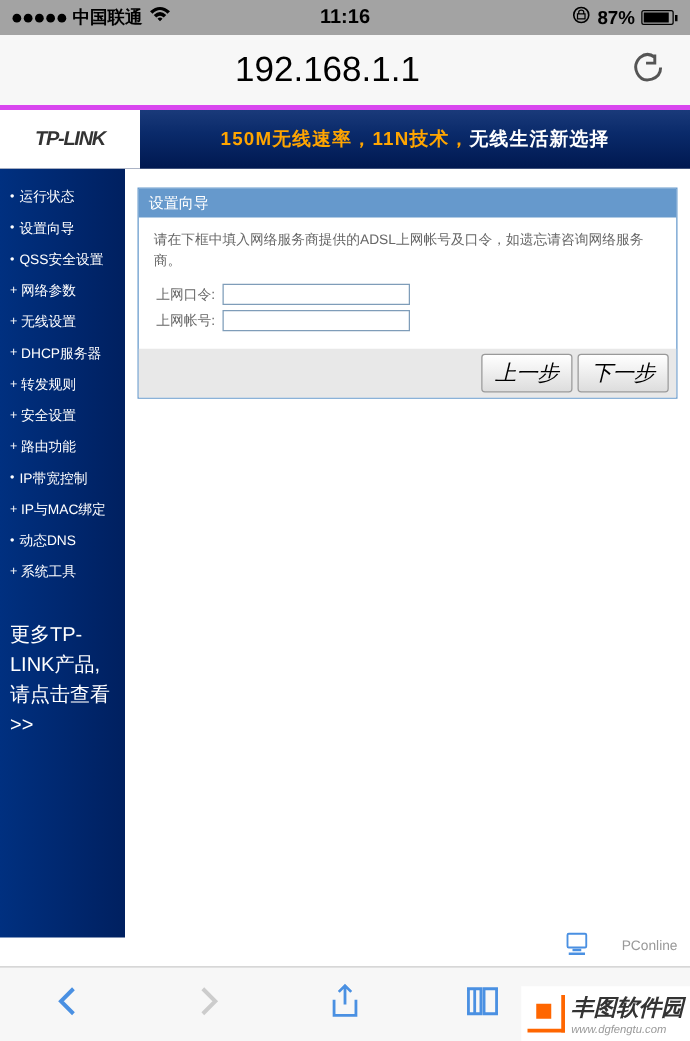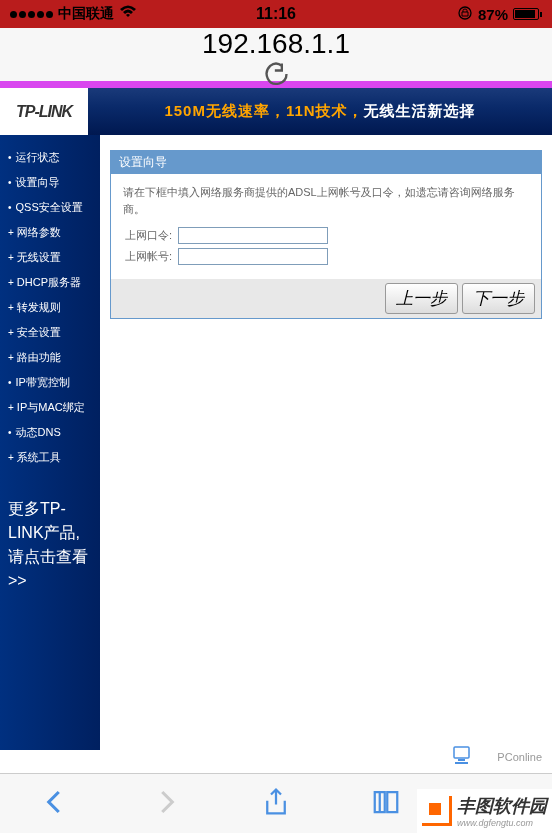--- a/index.html
+++ b/index.html
@@ -1,37 +1,37 @@
 <!DOCTYPE html>
 <html><head>
   <meta charset="utf-8">
   <style>
     * { margin: 0; padding: 0; box-sizing: border-box; }
     body { width: 552px; height: 833px; font-family: Arial, sans-serif; background: #fff; position: relative; overflow: hidden; }
     
-    .status-bar { height: 28px; background: #b91c1c; display: flex; align-items: center; padding: 0 10px; font-size: 14px; font-weight: 600; color: #000; }
+    .status-bar { height: 28px; background: #a3a3a3; display: flex; align-items: center; padding: 0 10px; font-size: 14px; font-weight: 600; color: #000; }
     .status-left { display: flex; align-items: center; gap: 5px; flex: 1; }
     .signal-dots { display: flex; gap: 2px; }
     .dot { width: 7px; height: 7px; border-radius: 50%; background: #000; }
     .carrier { font-size: 14px; }
     .wifi { font-size: 16px; }
     .status-center { flex: 1; text-align: center; font-size: 16px; font-weight: bold; }
     .status-right { flex: 1; display: flex; justify-content: flex-end; align-items: center; gap: 5px; font-size: 15px; }
     .battery { display: flex; align-items: center; }
     .battery-body { width: 26px; height: 12px; border: 1px solid #000; border-radius: 2px; position: relative; }
     .battery-fill { position: absolute; left: 1px; top: 1px; bottom: 1px; width: 85%; background: #000; }
     .battery-tip { width: 2px; height: 5px; background: #000; margin-left: 1px; }
     
-    .browser-bar { height: 60px; background: #f7f7f7; border-bottom: 7px solid #d946ef; display: flex; align-items: center; padding: 0 20px; flex-direction: column; }
+    .browser-bar { height: 60px; background: #f7f7f7; border-bottom: 4px solid #d946ef; display: flex; align-items: center; padding: 0 20px; }
     .url-text { flex: 1; text-align: center; font-size: 28px; color: #000; }
     .refresh-icon { width: 28px; height: 28px; }
     
     .router-page { position: relative; }
     .banner { height: 47px; background: linear-gradient(to bottom, #1a3a7a 0%, #0a2a6a 40%, #001850 100%); display: flex; align-items: center; position: relative; overflow: hidden; }
-    .logo-box { width: 88px; height: 100%; background: #fff; display: flex; align-items: center; justify-content: center; }
+    .logo-box { width: 112px; height: 100%; background: #fff; display: flex; align-items: center; justify-content: center; }
     .logo-text { font-size: 16px; font-weight: bold; font-style: italic; color: #333; letter-spacing: -1px; }
     .banner-text { flex: 1; text-align: center; font-size: 15px; font-weight: bold; letter-spacing: 1px; }
     .banner-orange { color: #ffa500; }
     .banner-white { color: #fff; }
     
     .content-area { display: flex; min-height: 615px; }
     .sidebar { width: 100px; background: linear-gradient(to right, #003080 0%, #002060 100%); padding-top: 10px; }
     .nav-item { padding: 5px 8px; color: #fff; font-size: 11px; cursor: pointer; display: flex; align-items: center; }
     .nav-item::before { content: '+'; margin-right: 3px; font-size: 10px; }
     .nav-bullet::before { content: '•'; margin-right: 4px; font-size: 10px; }

